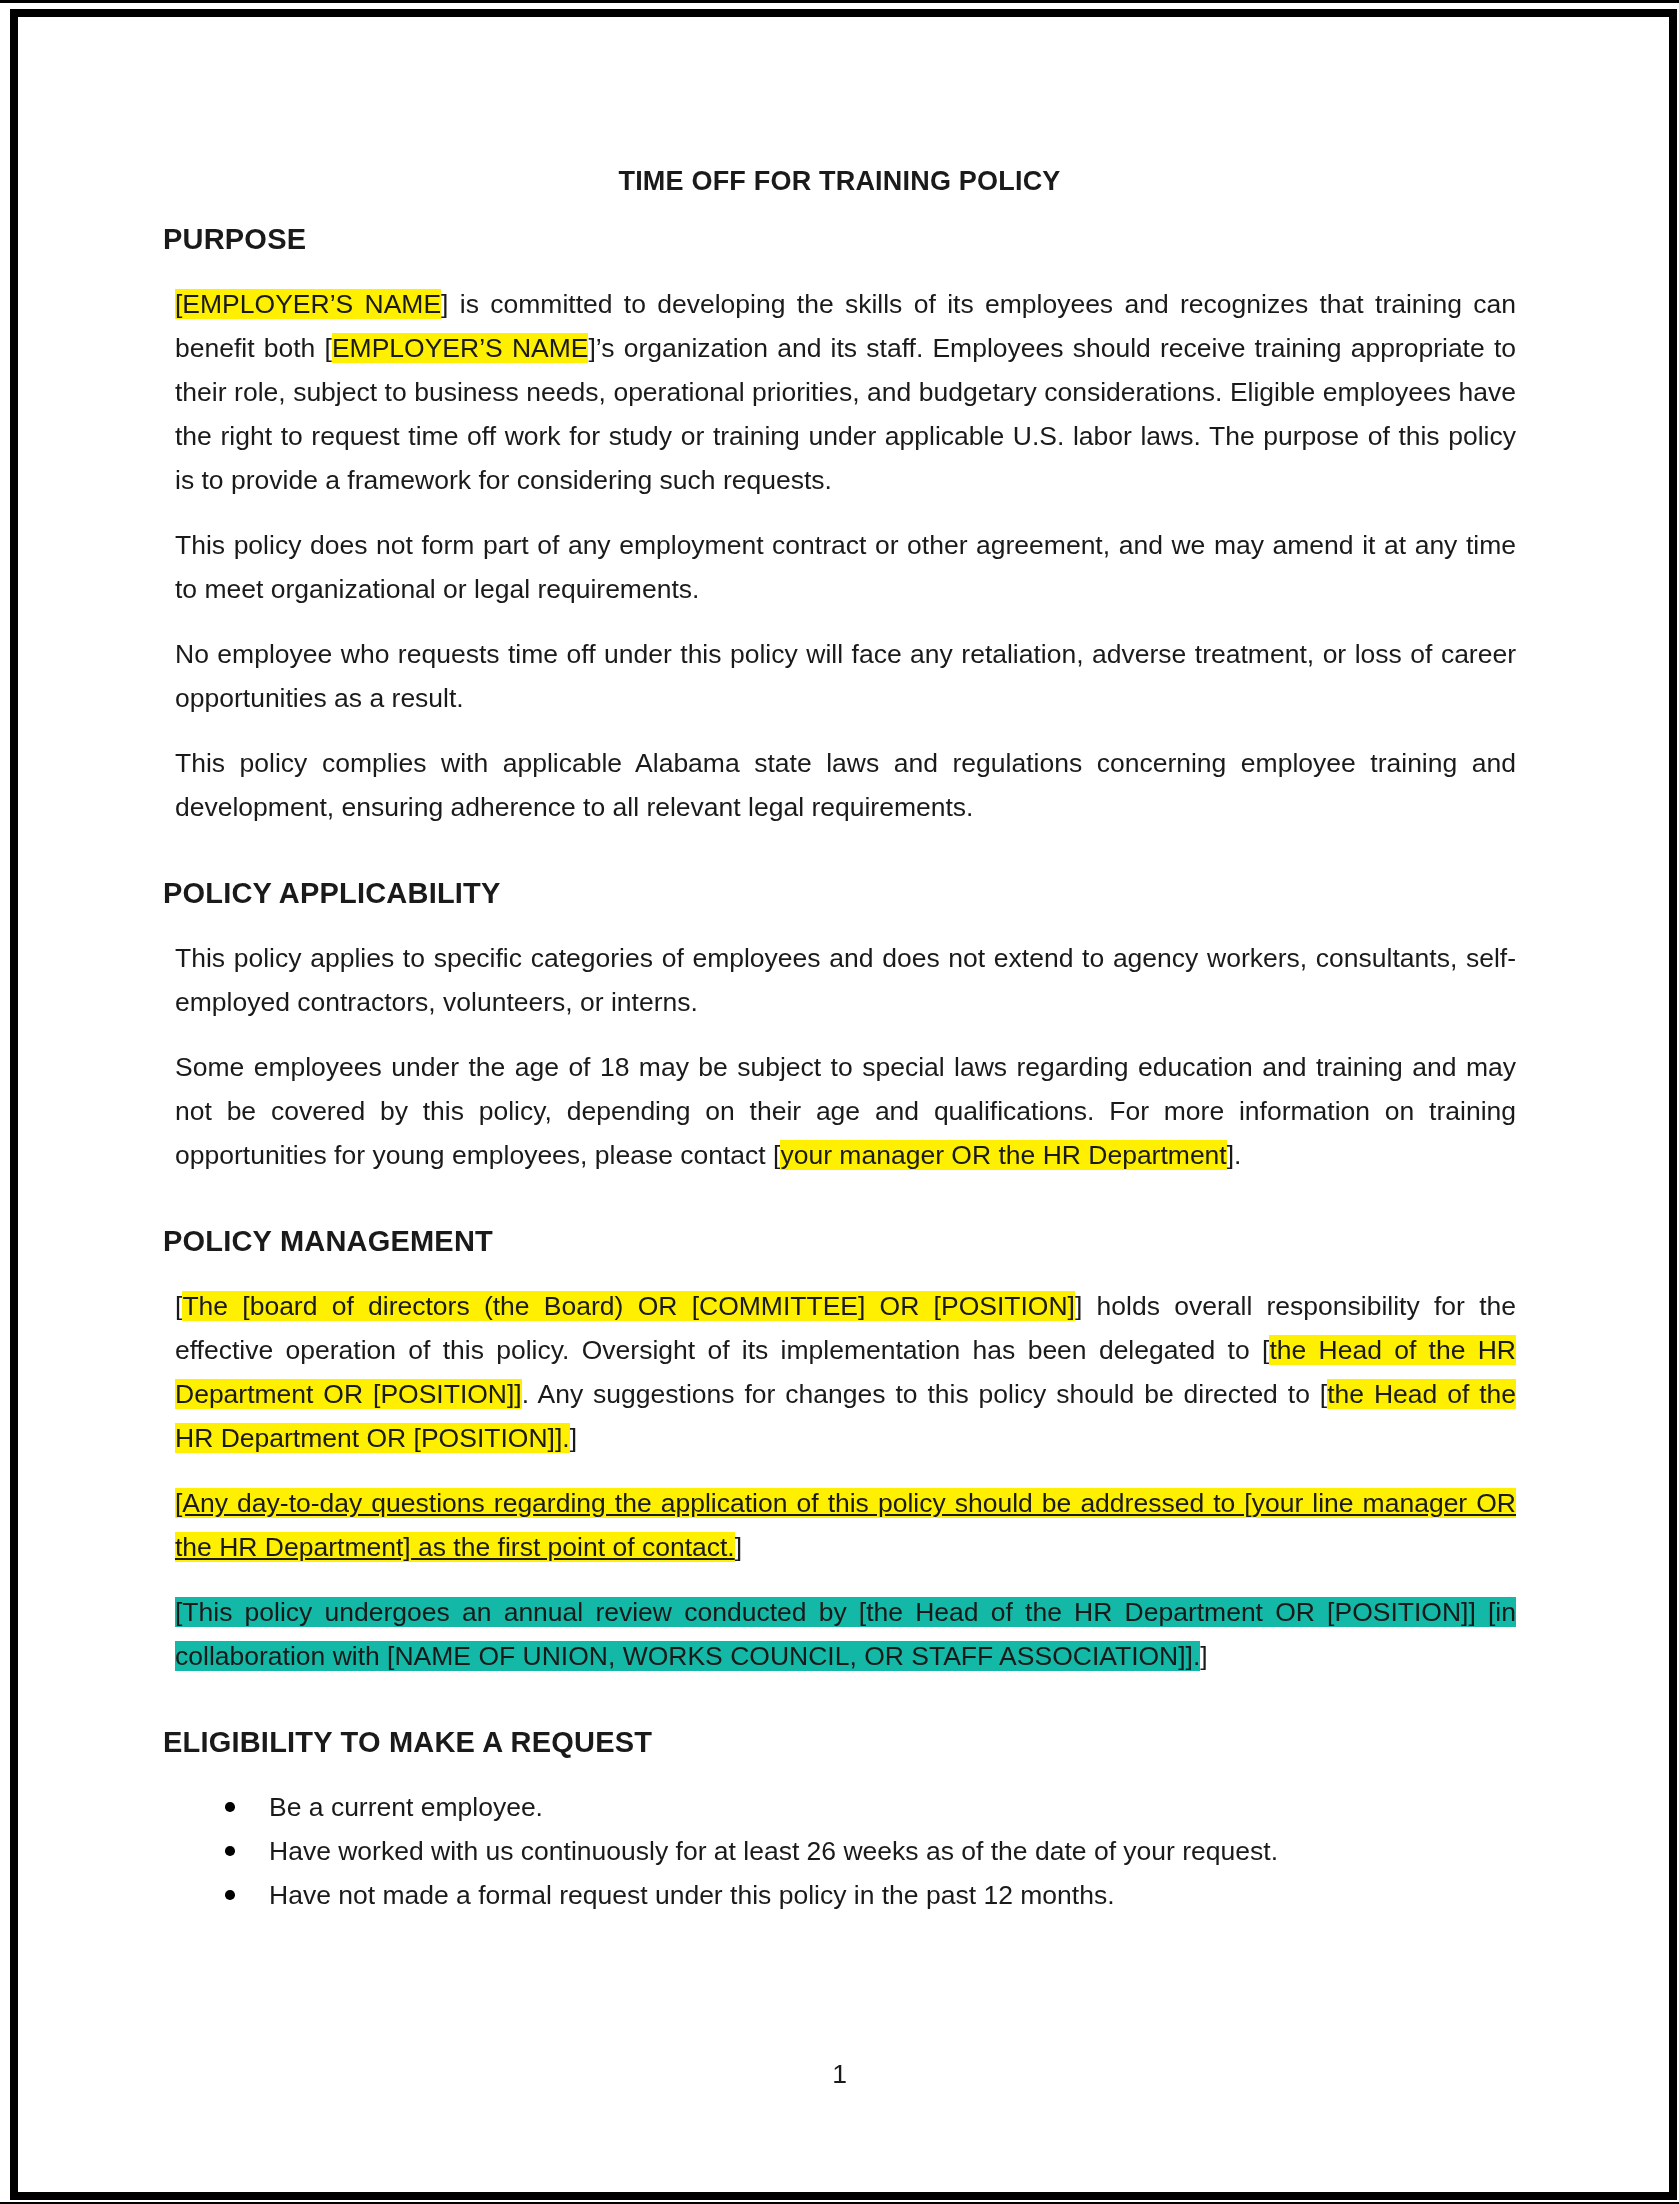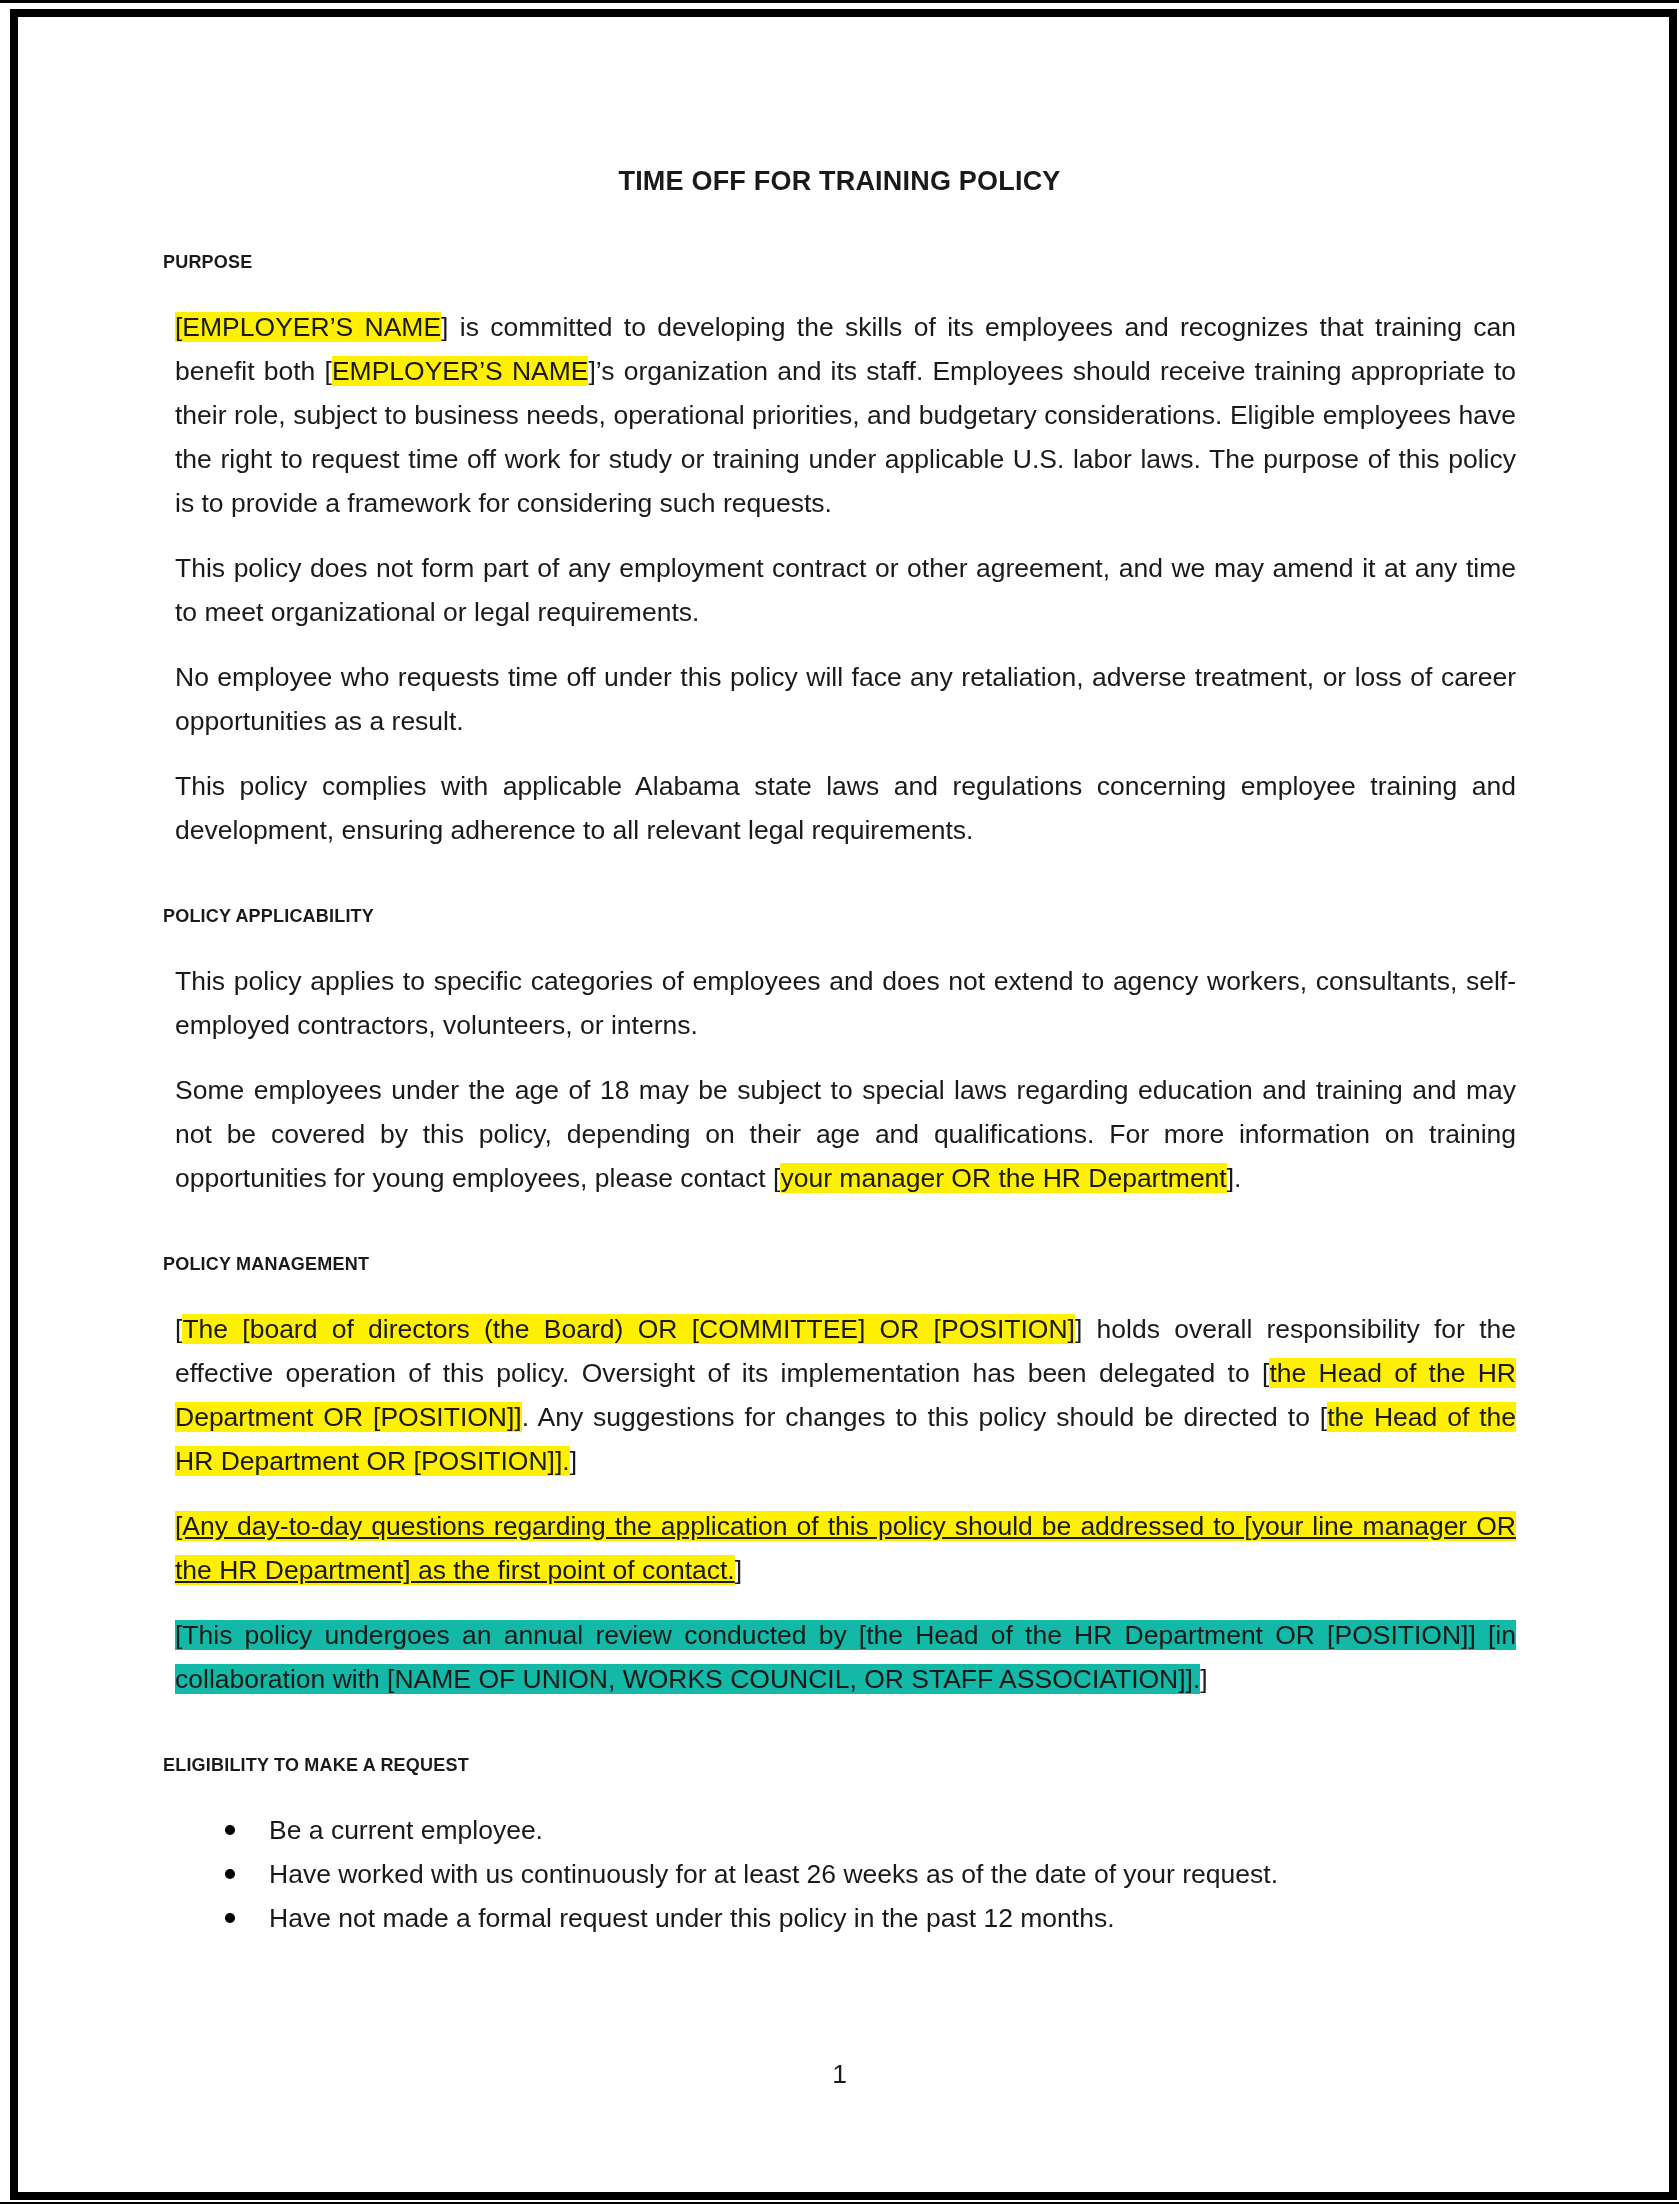--- a/index.html
+++ b/index.html
@@ -13,24 +13,24 @@
   .frame{
     position:absolute;top:8.8px;left:9.7px;right:3.5px;bottom:5.3px;
     border:8.8px solid #000;pointer-events:none;
   }
   .content{
     position:absolute;top:159px;left:163px;width:1353px;
     font-size:26.5px;line-height:44px;
   }
   .title{
     text-align:center;font-weight:bold;font-size:27px;line-height:44px;
-    margin:0 0 37px 0;letter-spacing:0.2px;
+    margin:0 0 14px 0;letter-spacing:0.2px;
   }
   .heading{
-    font-weight:bold;font-size:18px;line-height:44px;
+    font-weight:bold;font-size:29px;line-height:44px;
     margin:42px 0 21px 0;letter-spacing:0.2px;
   }
   section[data-name="policy-section"]:first-of-type .heading{margin-top:0;}
   .para{
     margin:0 0 21px 12px;text-align:justify;
   }
   .hl{  }
   .bullet{
     position:relative;padding-left:106px;line-height:44px;text-align:justify;
   }

